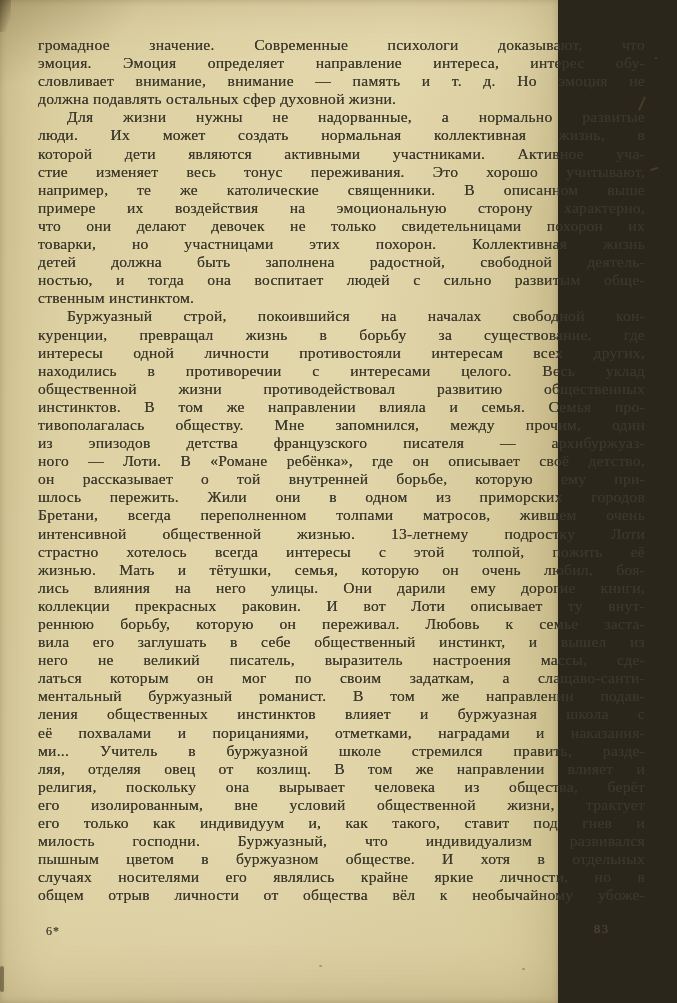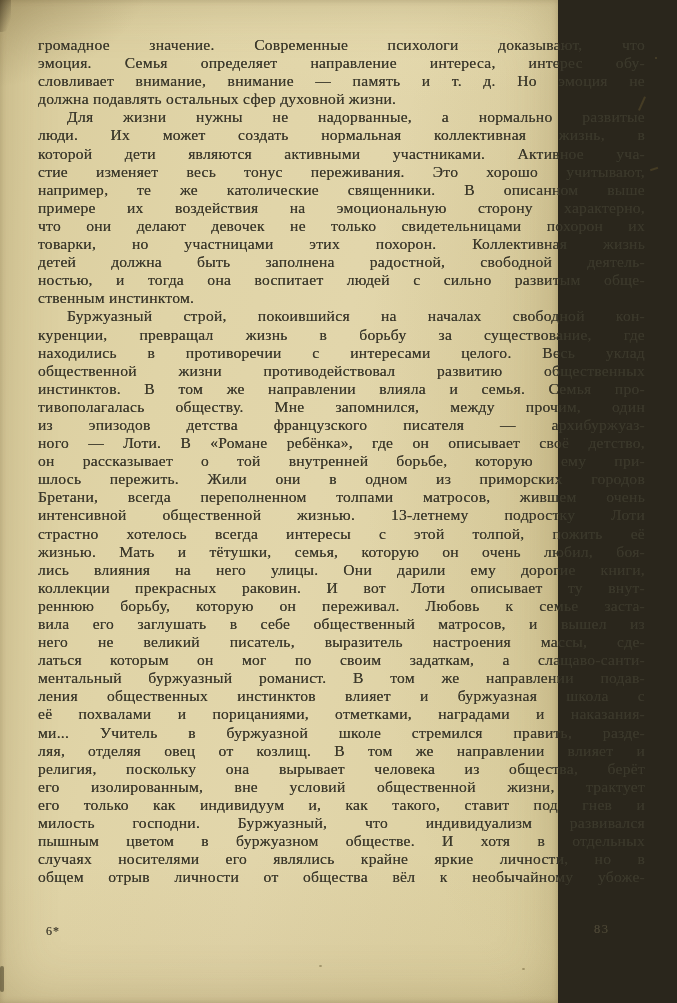--- a/index.html
+++ b/index.html
@@ -65,52 +65,53 @@
   .speck-2{left:522px;top:968px;}
   .speck-3{left:655px;top:57px;width:2px;height:2px;}
 </style>
 </head>
 <body>
 
 <div class="page">
 
   <div class="text-block">
       <div class="line">громадное значение. Современные психологи доказывают, что</div>
-      <div class="line">эмоция. Семья определяет направление интереса, интерес обу-</div>
+      <div class="line">эмоция. Эмоция определяет направление интереса, интерес обу-</div>
       <div class="line">словливает внимание, внимание — память и т. д. Но эмоция не</div>
       <div class="line para-end">должна подавлять остальных сфер духовной жизни.</div>
       <div class="line indent">Для жизни нужны не надорванные, а нормально развитые</div>
       <div class="line">люди. Их может создать нормальная коллективная жизнь, в</div>
       <div class="line">которой дети являются активными участниками. Активное уча-</div>
       <div class="line">стие изменяет весь тонус переживания. Это хорошо учитывают,</div>
       <div class="line">например, те же католические священники. В описанном выше</div>
       <div class="line">примере их воздействия на эмоциональную сторону характерно,</div>
       <div class="line">что они делают девочек не только свидетельницами похорон их</div>
       <div class="line">товарки, но участницами этих похорон. Коллективная жизнь</div>
       <div class="line">детей должна быть заполнена радостной, свободной деятель-</div>
       <div class="line">ностью, и тогда она воспитает людей с сильно развитым обще-</div>
       <div class="line para-end">ственным инстинктом.</div>
       <div class="line indent">Буржуазный строй, покоившийся на началах свободной кон-</div>
       <div class="line">куренции, превращал жизнь в борьбу за существование, где</div>
+      <div class="line">интересы одной личности противостояли интересам всех других,</div>
       <div class="line">находились в противоречии с интересами целого. Весь уклад</div>
       <div class="line">общественной жизни противодействовал развитию общественных</div>
       <div class="line">инстинктов. В том же направлении влияла и семья. Семья про-</div>
       <div class="line">тивополагалась обществу. Мне запомнился, между прочим, один</div>
       <div class="line">из эпизодов детства французского писателя — архибуржуаз-</div>
       <div class="line">ного — Лоти. В «Романе ребёнка», где он описывает своё детство,</div>
       <div class="line">он рассказывает о той внутренней борьбе, которую ему при-</div>
       <div class="line">шлось пережить. Жили они в одном из приморских городов</div>
       <div class="line">Бретани, всегда переполненном толпами матросов, жившем очень</div>
       <div class="line">интенсивной общественной жизнью. 13-летнему подростку Лоти</div>
       <div class="line">страстно хотелось всегда интересы с этой толпой, пожить её</div>
       <div class="line">жизнью. Мать и тётушки, семья, которую он очень любил, боя-</div>
       <div class="line">лись влияния на него улицы. Они дарили ему дорогие книги,</div>
       <div class="line">коллекции прекрасных раковин. И вот Лоти описывает ту внут-</div>
       <div class="line">реннюю борьбу, которую он переживал. Любовь к семье заста-</div>
-      <div class="line">вила его заглушать в себе общественный матросов, и вышел из</div>
+      <div class="line">вила его заглушать в себе общественный инстинкт, и вышел из</div>
       <div class="line">него не великий писатель, выразитель настроения массы, сде-</div>
       <div class="line">латься которым он мог по своим задаткам, а слащаво-санти-</div>
       <div class="line">ментальный буржуазный романист. В том же направлении подав-</div>
       <div class="line">ления общественных инстинктов влияет и буржуазная школа с</div>
       <div class="line">её похвалами и порицаниями, отметками, наградами и наказания-</div>
       <div class="line">ми... Учитель в буржуазной школе стремился править, разде-</div>
       <div class="line">ляя, отделяя овец от козлищ. В том же направлении влияет и</div>
       <div class="line">религия, поскольку она вырывает человека из общества, берёт</div>
       <div class="line">его изолированным, вне условий общественной жизни, трактует</div>
       <div class="line">его только как индивидуум и, как такого, ставит под гнев и</div>

